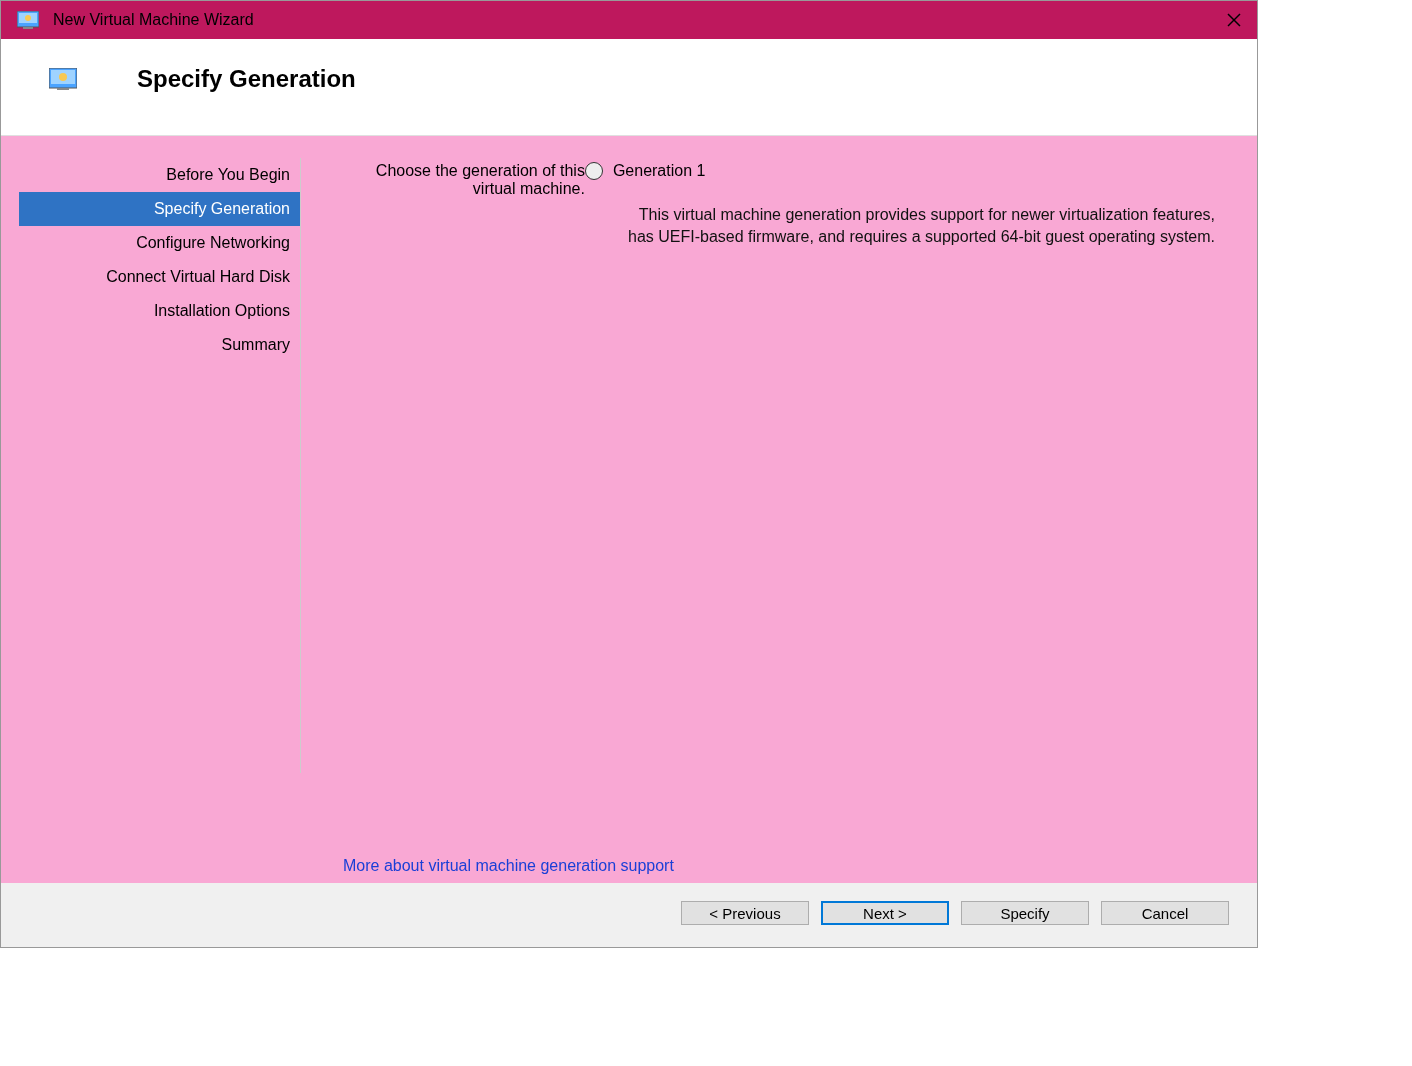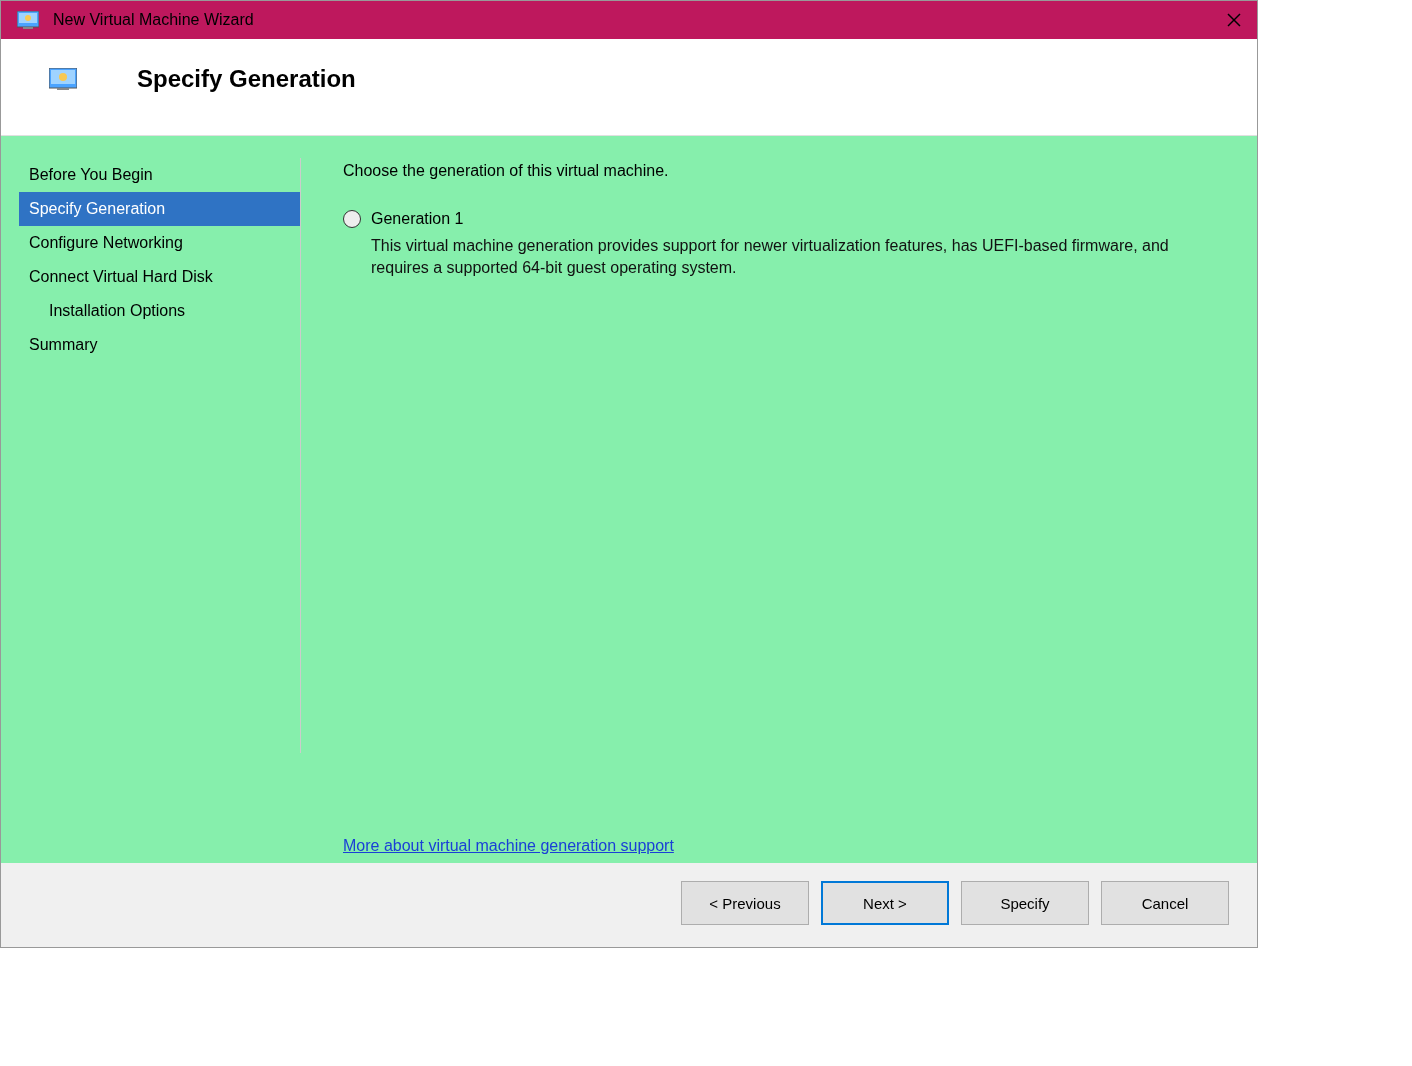--- a/index.html
+++ b/index.html
@@ -48,24 +48,25 @@
       height: 22px;
       margin-right: 60px;
     }
     .header-title {
       font-size: 24px;
       font-weight: bold;
     }
     .body {
       display: flex;
       flex: 1;
-      background: #86efac;
+      background: #f9a8d4;
       border-top: 1px solid #e0e0e0;
       padding-top: 22px;
       overflow: hidden;
+      text-align: right;
     }
     .sidebar {
       width: 300px;
       padding-left: 18px;
       border-right: 1px solid #ccc;
       margin-bottom: 110px;
     }
     .step {
       padding: 8px 10px;
       font-size: 16px;
@@ -76,32 +77,30 @@
       background: #2f73c4;
       color: #fff;
     }
     .step.sub {
       padding-left: 30px;
     }
     .main {
       flex: 1;
       padding: 4px 42px 10px 42px;
       display: flex;
+      position: relative;
+    }
+    .instruction {
+      font-size: 16px;
+      margin-bottom: 22px;
+    }
+    .radio-group {
+      display: flex;
       flex-direction: column;
-      position: relative;
-    }
-    .instruction {
-      font-size: 16px;
-      margin-bottom: 22px;
-    }
-    .radio-group {
-      display: flex;
-      flex-direction: column;
-      gap: 1px;
-      margin-top: 8px;
+      gap: 18px;
     }
     .radio-item {
       display: flex;
       flex-direction: column;
     }
     .radio-row {
       display: flex;
       align-items: center;
       gap: 10px;
       cursor: pointer;
@@ -148,34 +147,33 @@
     .warn-text {
       font-size: 16px;
     }
     .link-row {
       position: absolute;
       bottom: 8px;
       left: 42px;
     }
     .link {
       color: #1a3fd6;
-      text-decoration: underline;
       font-size: 16px;
       cursor: pointer;
     }
     .footer {
       background: #f0f0f0;
       padding: 18px 28px 22px 0;
       display: flex;
       justify-content: flex-end;
       gap: 12px;
     }
     .btn {
       min-width: 128px;
-      height: 44px;
+      height: 24px;
       background: #e1e1e1;
       border: 1px solid #adadad;
       font-size: 15px;
       cursor: pointer;
     }
     .btn.primary {
       border: 2px solid #0078d7;
     }
   </style>
 </head>

